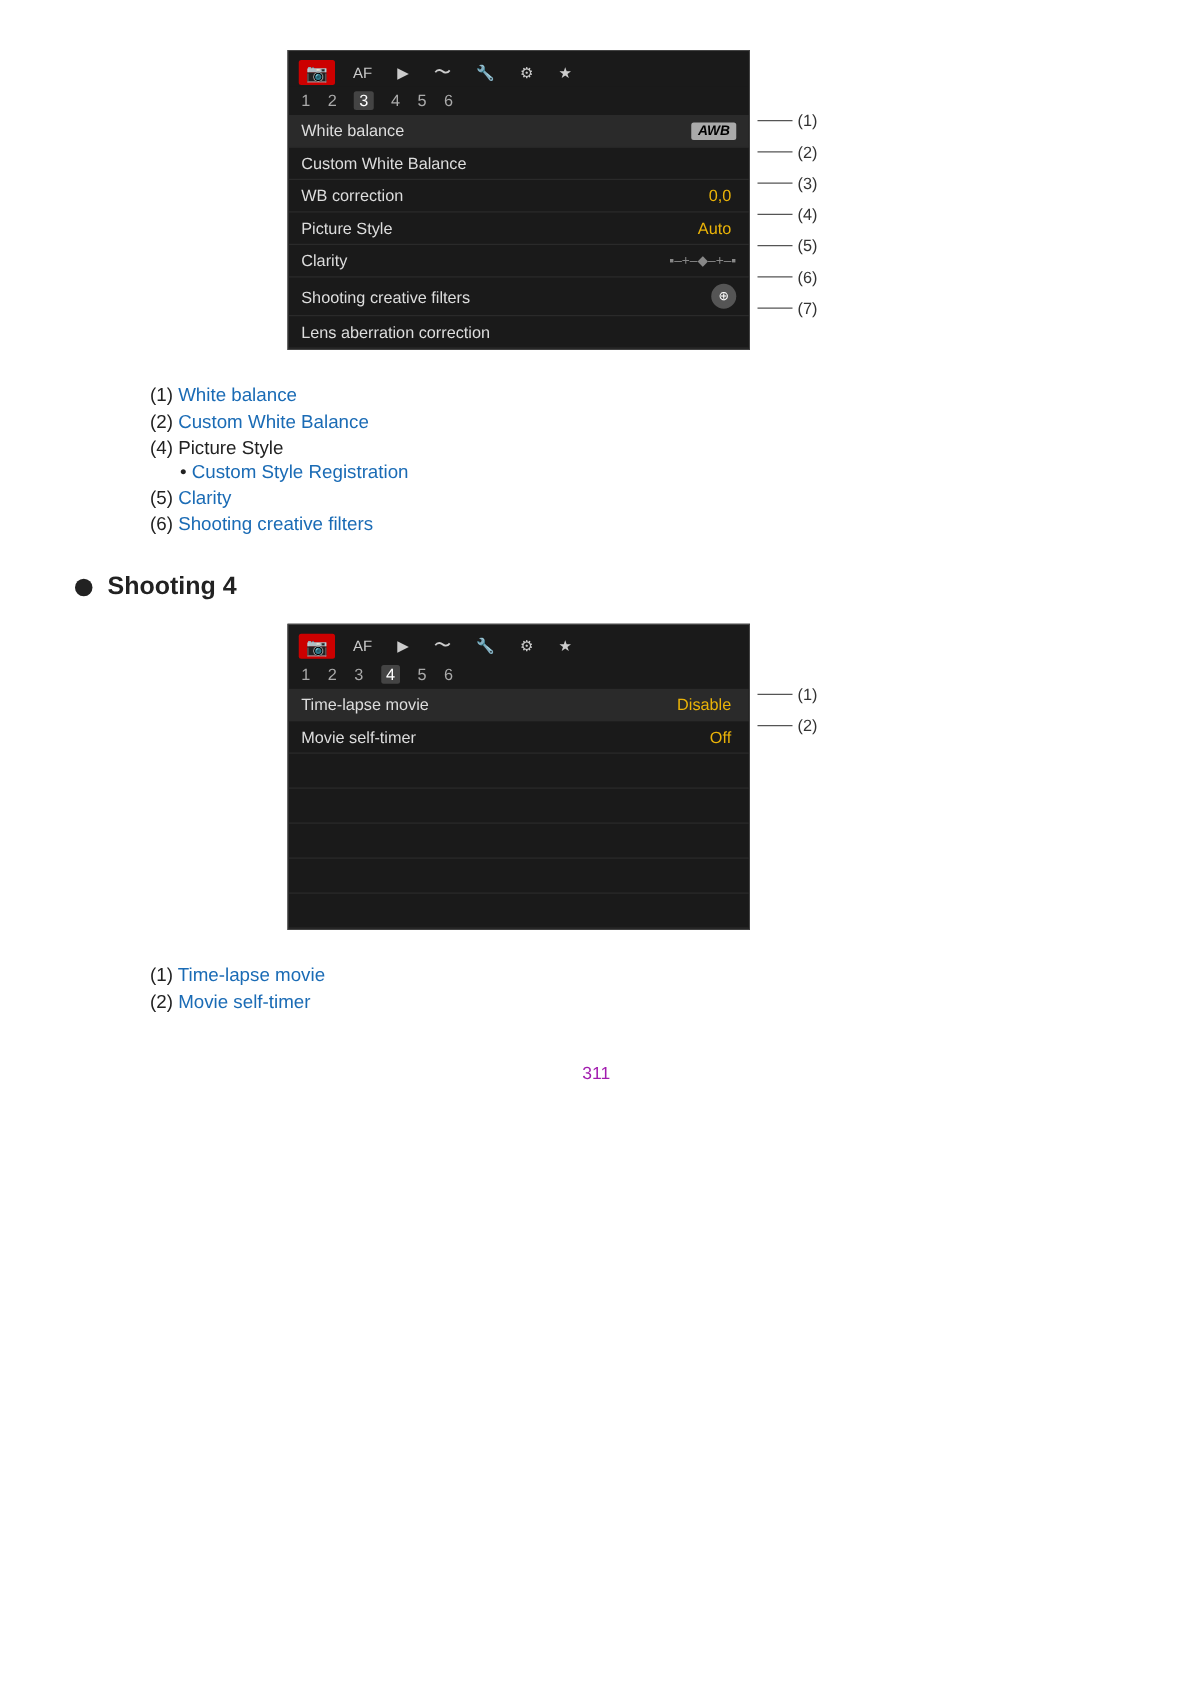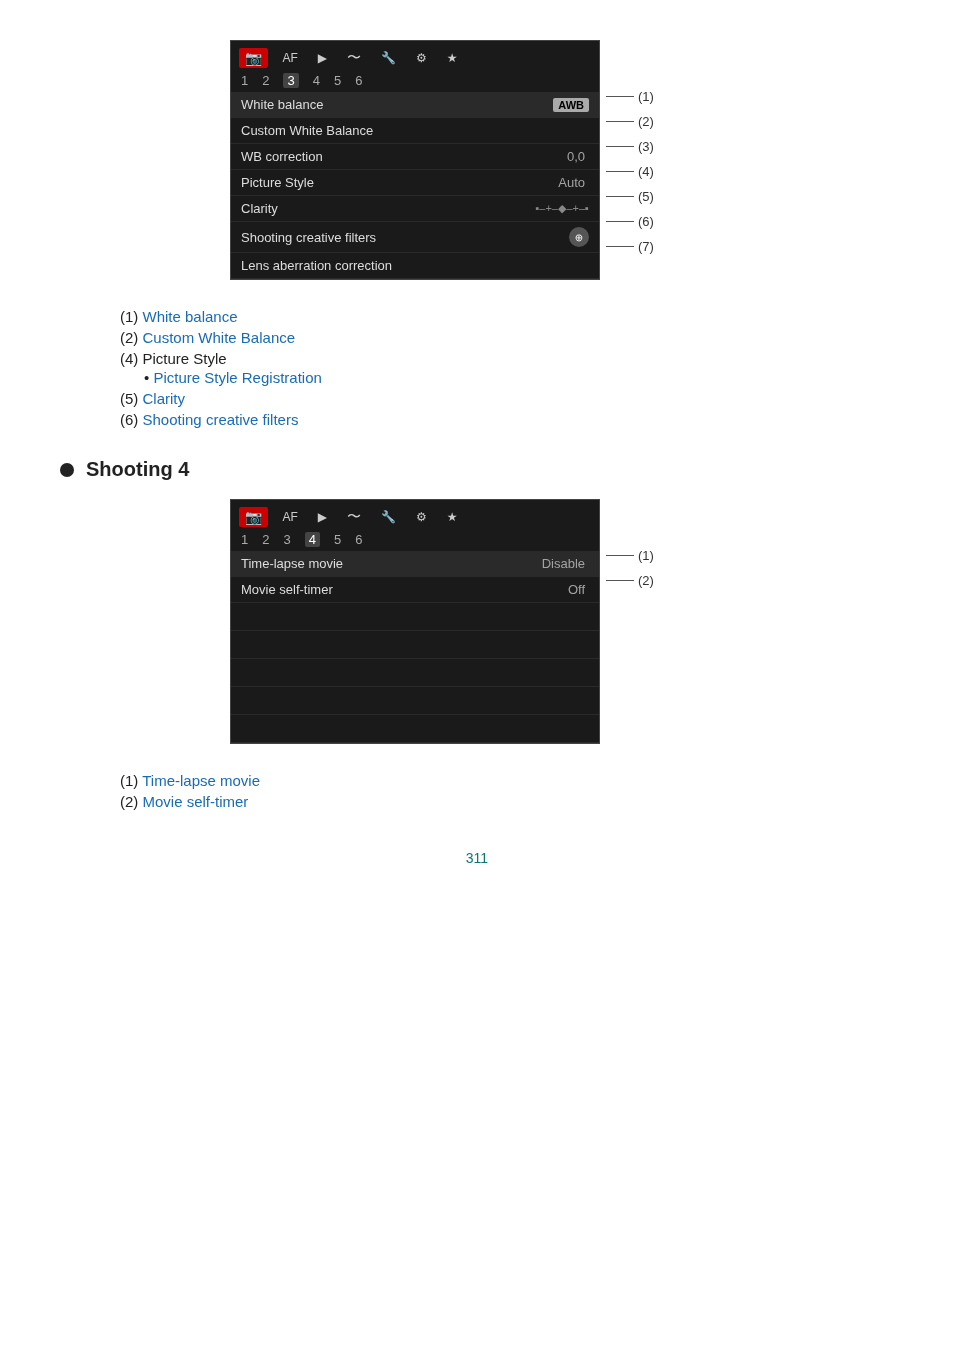--- a/index.html
+++ b/index.html
@@ -85,31 +85,32 @@
     }
     .menu-row:first-child {
       background: #2a2a2a;
     }
     .menu-row-label {
       color: #ddd;
       font-size: 13px;
       flex: 1;
     }
     .menu-row-value {
-      color: #a3a3a3;
+      color: #eab308;
       font-size: 13px;
       margin-right: 4px;
     }
     .awb-badge {
       background: #aaa;
       color: #000;
       font-size: 11px;
       font-weight: bold;
       padding: 1px 5px;
       border-radius: 2px;
+      font-style: italic;
     }
     .clarity-bar {
       display: inline-flex;
       align-items: center;
       gap: 1px;
       font-size: 10px;
       color: #fff;
     }
     .clarity-bar span { color: #ccc; font-size: 10px; }
     .cfilter-icon {
@@ -172,21 +173,21 @@
     }
     .sub-list .list-item::before {
       content: "• ";
       color: #222;
     }
 
     .page-number {
       text-align: center;
       margin-top: 40px;
       font-size: 14px;
-      color: #0f766e;
+      color: #a21caf;
     }
   </style>
 </head>
 <body>
 
 <div>
 
   <div class="camera-menu-wrapper">
     <div class="camera-menu">
 
@@ -276,21 +277,21 @@
     <div class="list-item">
       (1) <a href="#">White balance</a>
     </div>
     <div class="list-item">
       (2) <a href="#">Custom White Balance</a>
     </div>
     <div class="list-item">
       (4) <span>Picture Style</span>
       <div class="sub-list">
         <div class="list-item">
-          <a href="#">Picture Style Registration</a>
+          <a href="#">Custom Style Registration</a>
         </div>
       </div>
     </div>
     <div class="list-item">
       (5) <a href="#">Clarity</a>
     </div>
     <div class="list-item">
       (6) <a href="#">Shooting creative filters</a>
     </div>
   </div>

